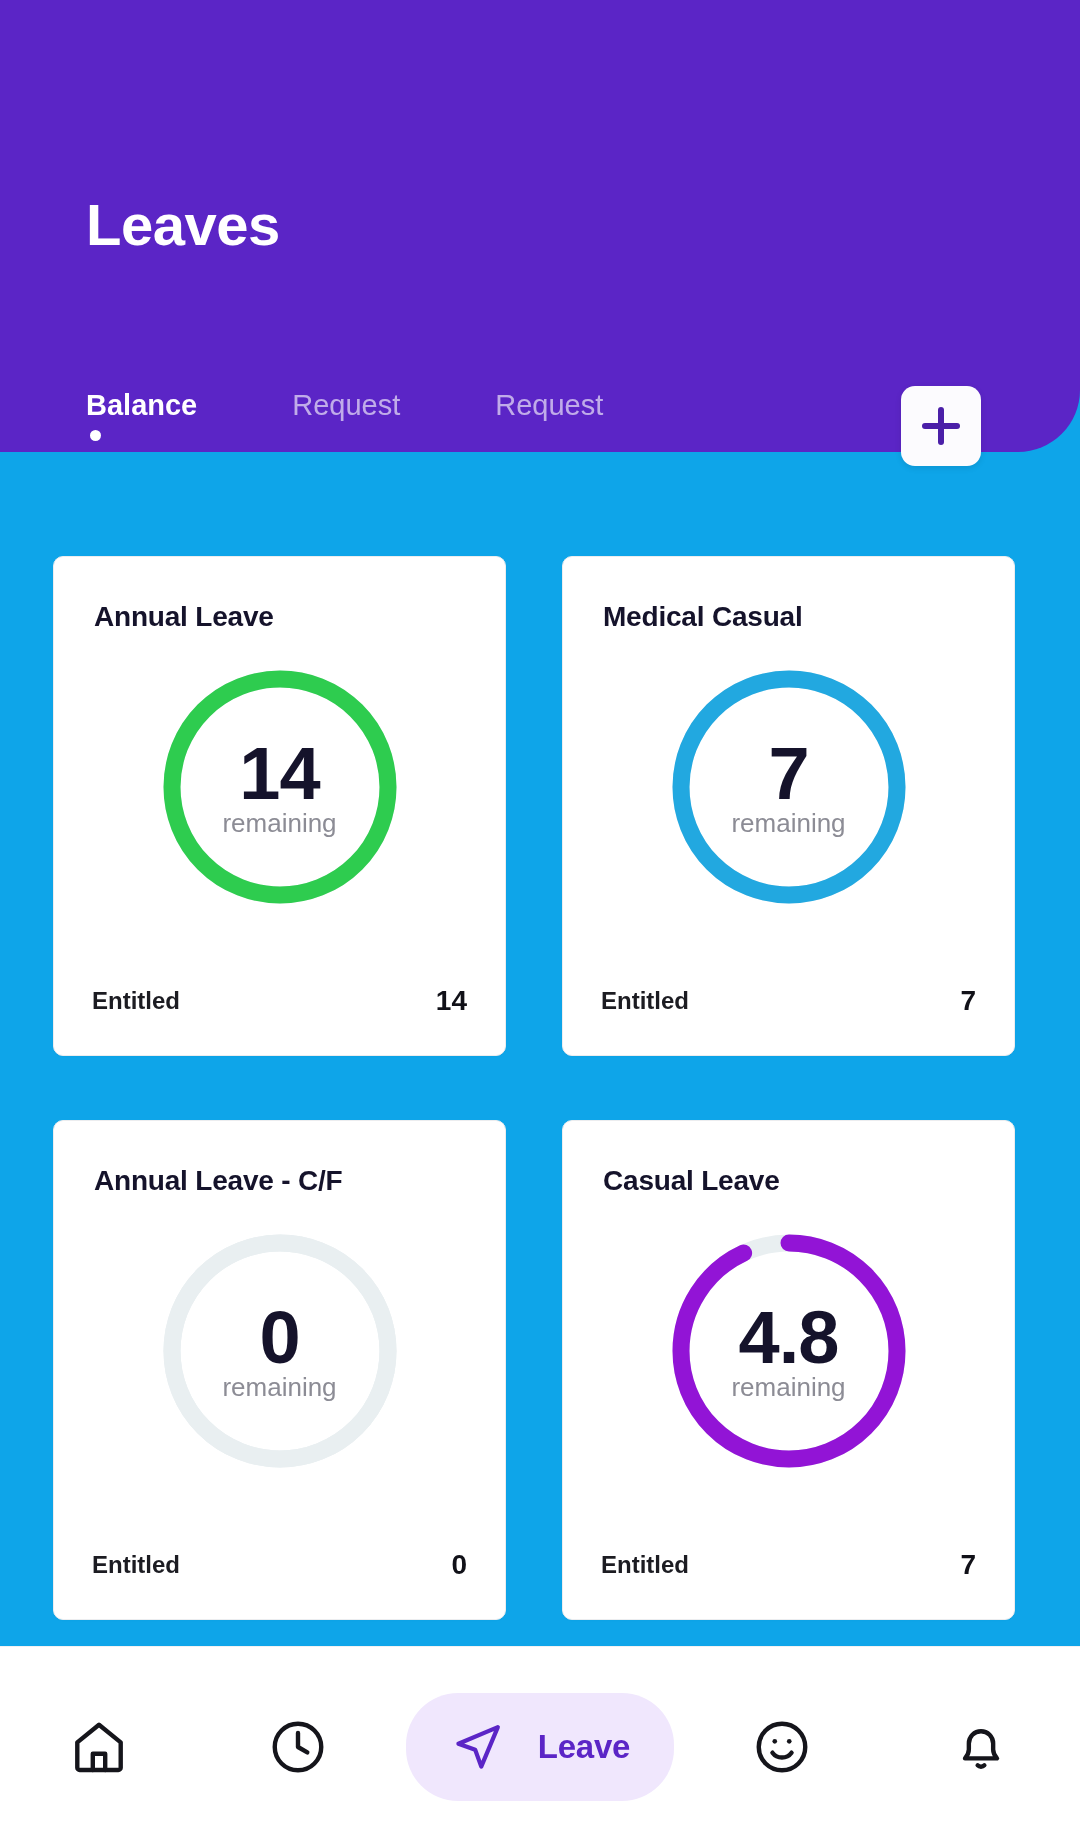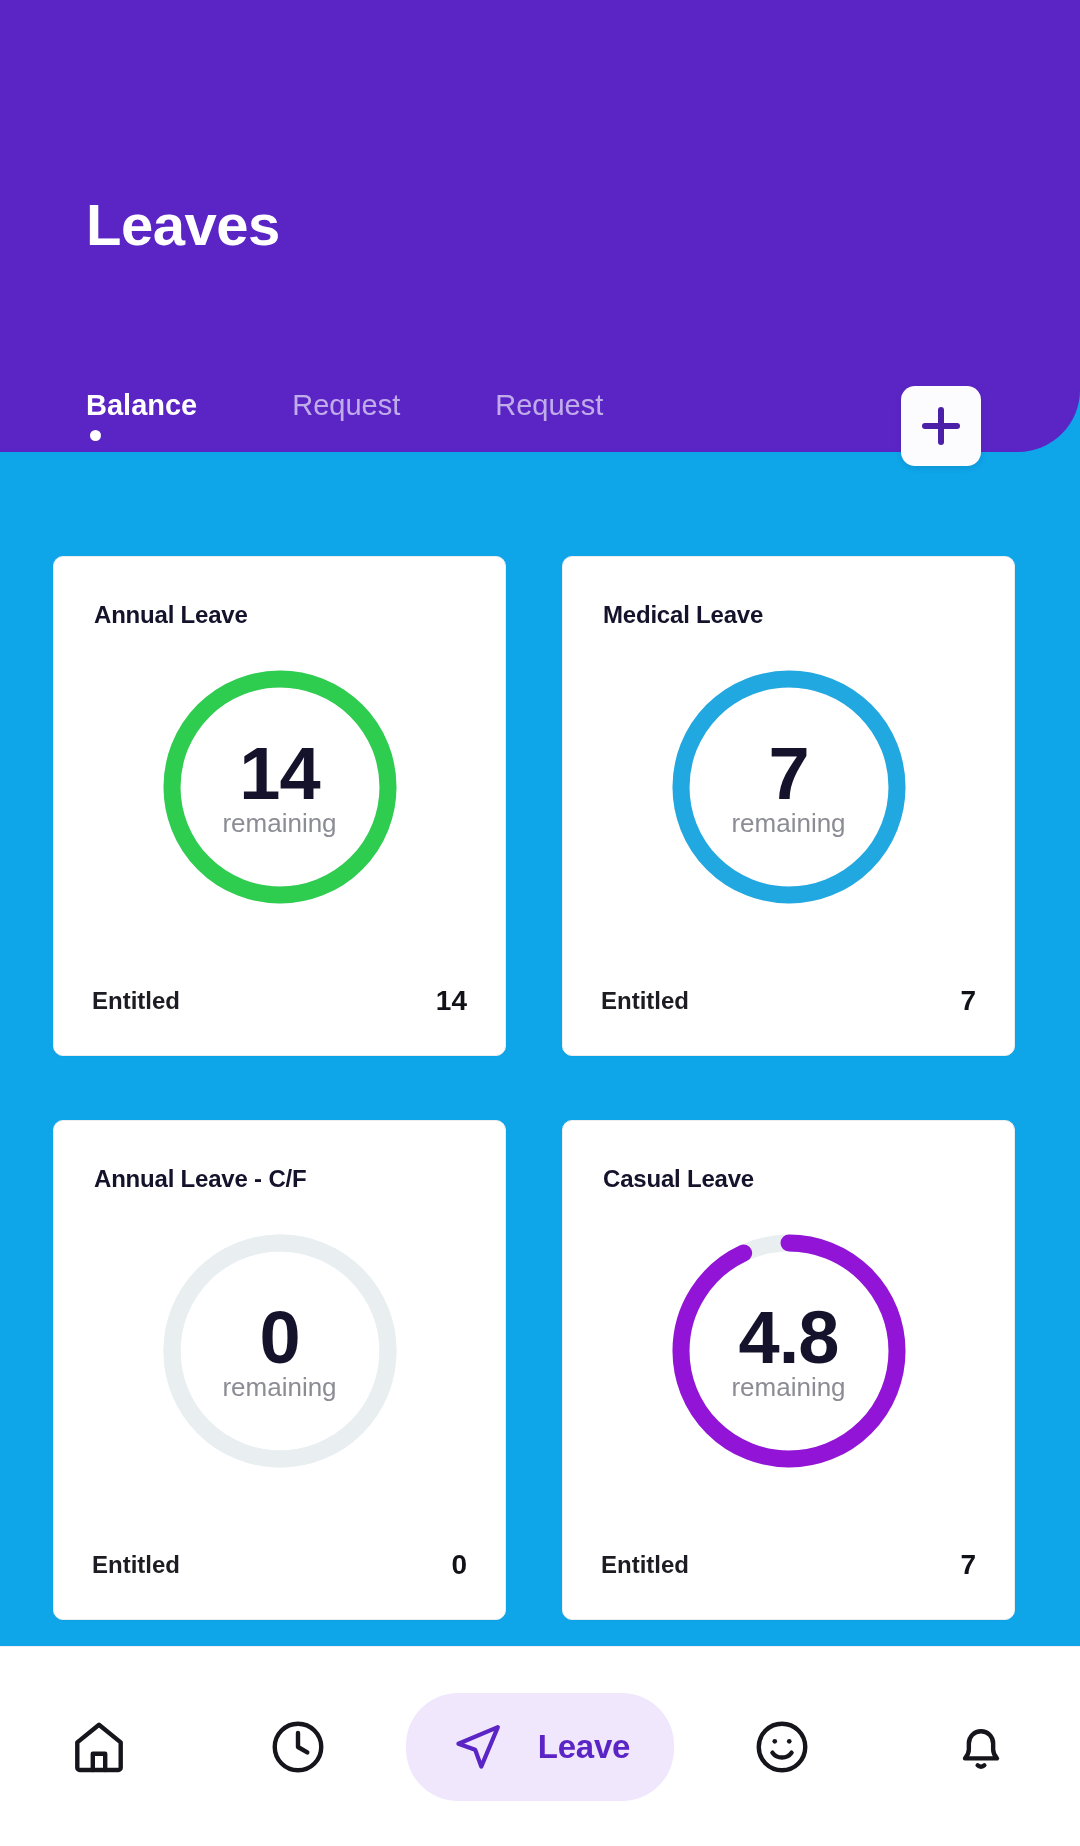--- a/index.html
+++ b/index.html
@@ -70,21 +70,21 @@
   .card {
     width:453px; height:500px;
     background:#ffffff;
     border:1px solid #ECEDEF;
     border-radius:10px;
     position:relative;
     box-shadow:0 1px 2px rgba(0,0,0,0.02);
   }
   .card-title {
     position:absolute; left:40px; top:44px;
-    font-size:24px; font-weight:bold; color:#15132B;
+    font-size:28px; font-weight:bold; color:#15132B;
     letter-spacing:-0.2px;
   }
   .ring-wrap {
     position:absolute; left:50%; top:102px;
     transform:translateX(-50%);
     width:256px; height:256px;
   }
   .ring-wrap svg { display:block; width:256px; height:256px; transform:rotate(-90deg); }
   .ring-center {
     position:absolute; inset:0;
@@ -166,21 +166,21 @@
           <div class="ring-label">remaining</div>
         </div>
       </div>
       <div class="entitled-row">
         <span class="entitled-label">Entitled</span>
         <span class="entitled-value">14</span>
       </div>
     </div>
 
     <div class="card">
-      <div class="card-title">Medical Leave</div>
+      <div class="card-title">Medical Casual</div>
       <div class="ring-wrap">
         <svg viewBox="0 0 256 256">
           <circle cx="128" cy="128" r="108" fill="none" stroke="#E9EFF1" stroke-width="17"></circle>
           <circle id="ring-arc-1" cx="128" cy="128" r="108" fill="none" stroke="#22A8E0" stroke-width="17" stroke-linecap="butt" stroke-dasharray="678.5840131753953 0"></circle>
         </svg>
         <div class="ring-center">
           <div class="ring-value">7</div>
           <div class="ring-label">remaining</div>
         </div>
       </div>

